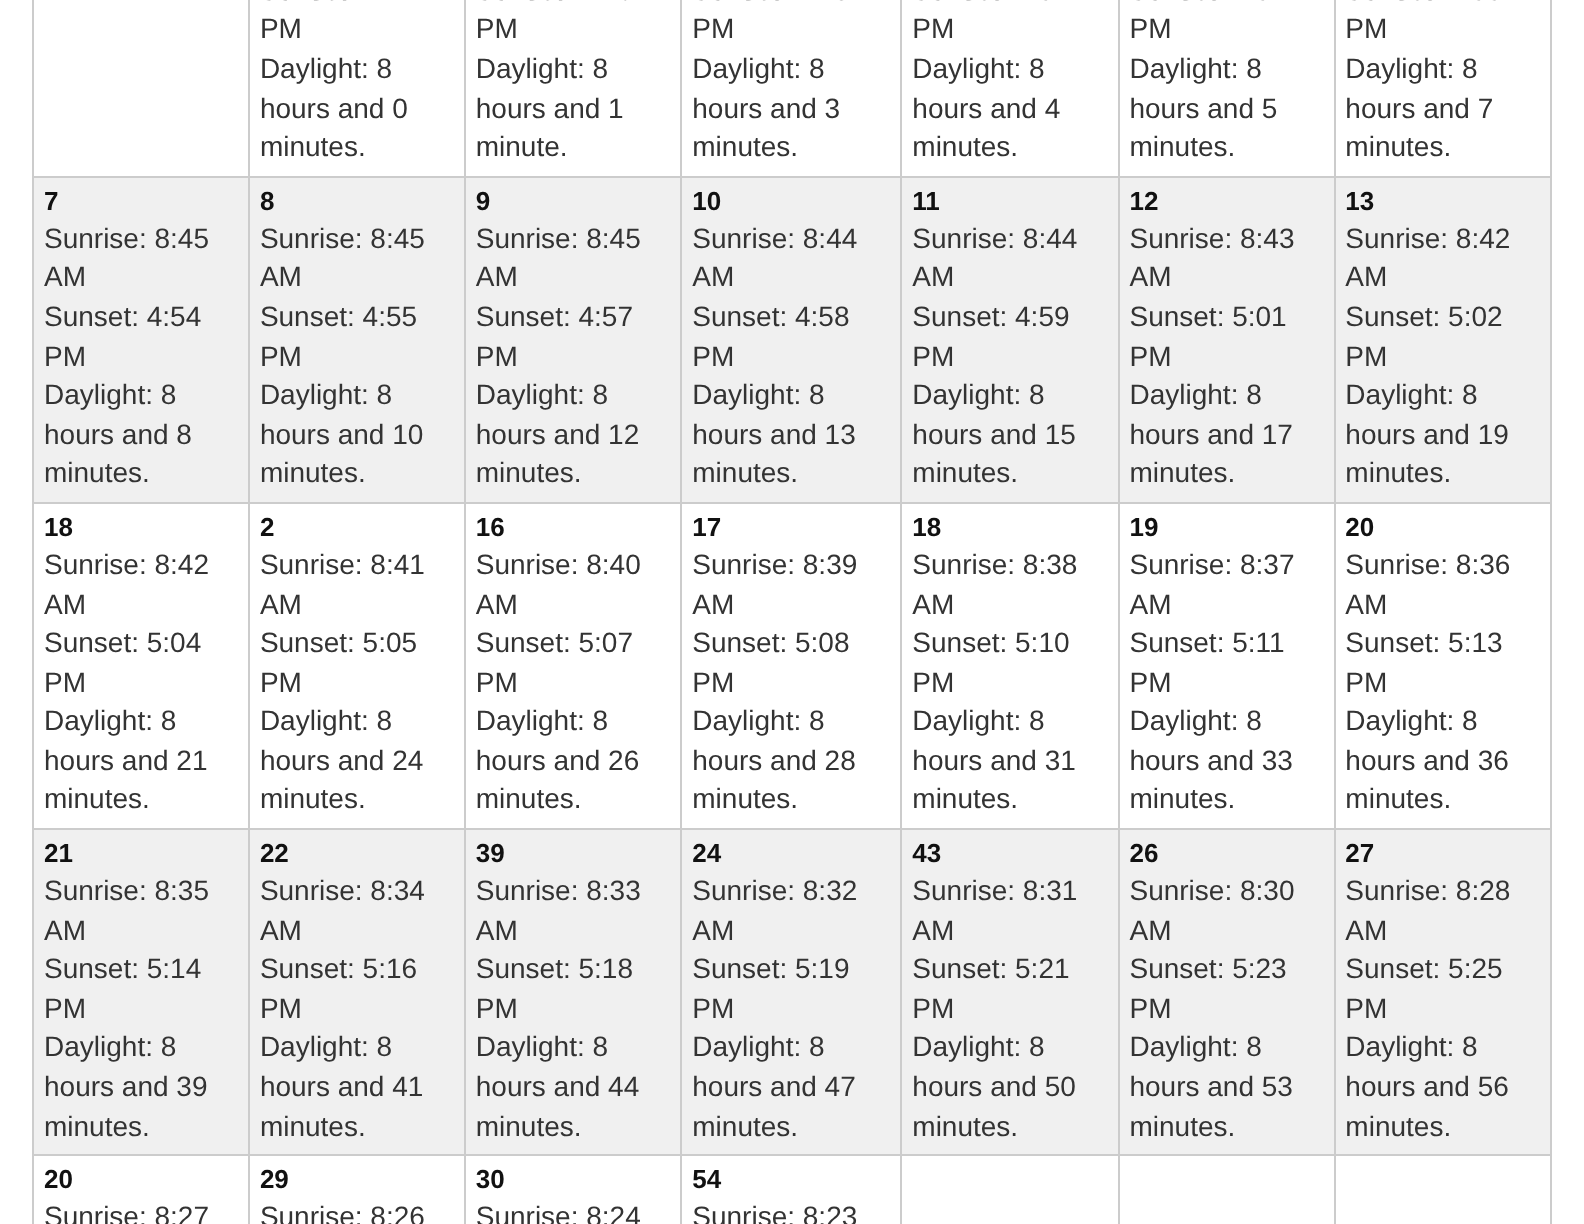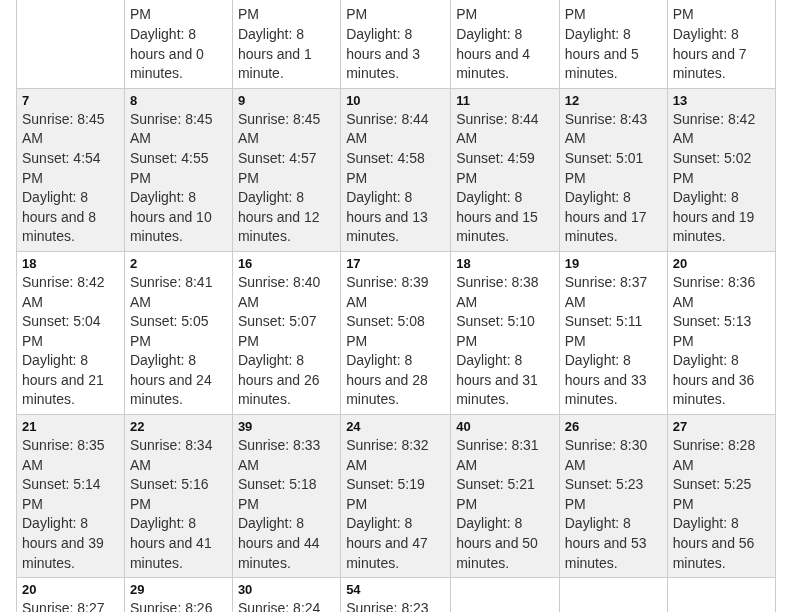--- a/index.html
+++ b/index.html
@@ -227,21 +227,21 @@
           </td>
           <td class="shaded">
             <div class="day-number">39</div>
             <div class="day-info">Sunrise: 8:33 AM<br>Sunset: 5:18 PM<br>Daylight: 8 hours and 44 minutes.</div>
           </td>
           <td class="shaded">
             <div class="day-number">24</div>
             <div class="day-info">Sunrise: 8:32 AM<br>Sunset: 5:19 PM<br>Daylight: 8 hours and 47 minutes.</div>
           </td>
           <td class="shaded">
-            <div class="day-number">40</div>
+            <div class="day-number">43</div>
             <div class="day-info">Sunrise: 8:31 AM<br>Sunset: 5:21 PM<br>Daylight: 8 hours and 50 minutes.</div>
           </td>
           <td class="shaded">
             <div class="day-number">26</div>
             <div class="day-info">Sunrise: 8:30 AM<br>Sunset: 5:23 PM<br>Daylight: 8 hours and 53 minutes.</div>
           </td>
           <td class="shaded">
             <div class="day-number">27</div>
             <div class="day-info">Sunrise: 8:28 AM<br>Sunset: 5:25 PM<br>Daylight: 8 hours and 56 minutes.</div>
           </td>

